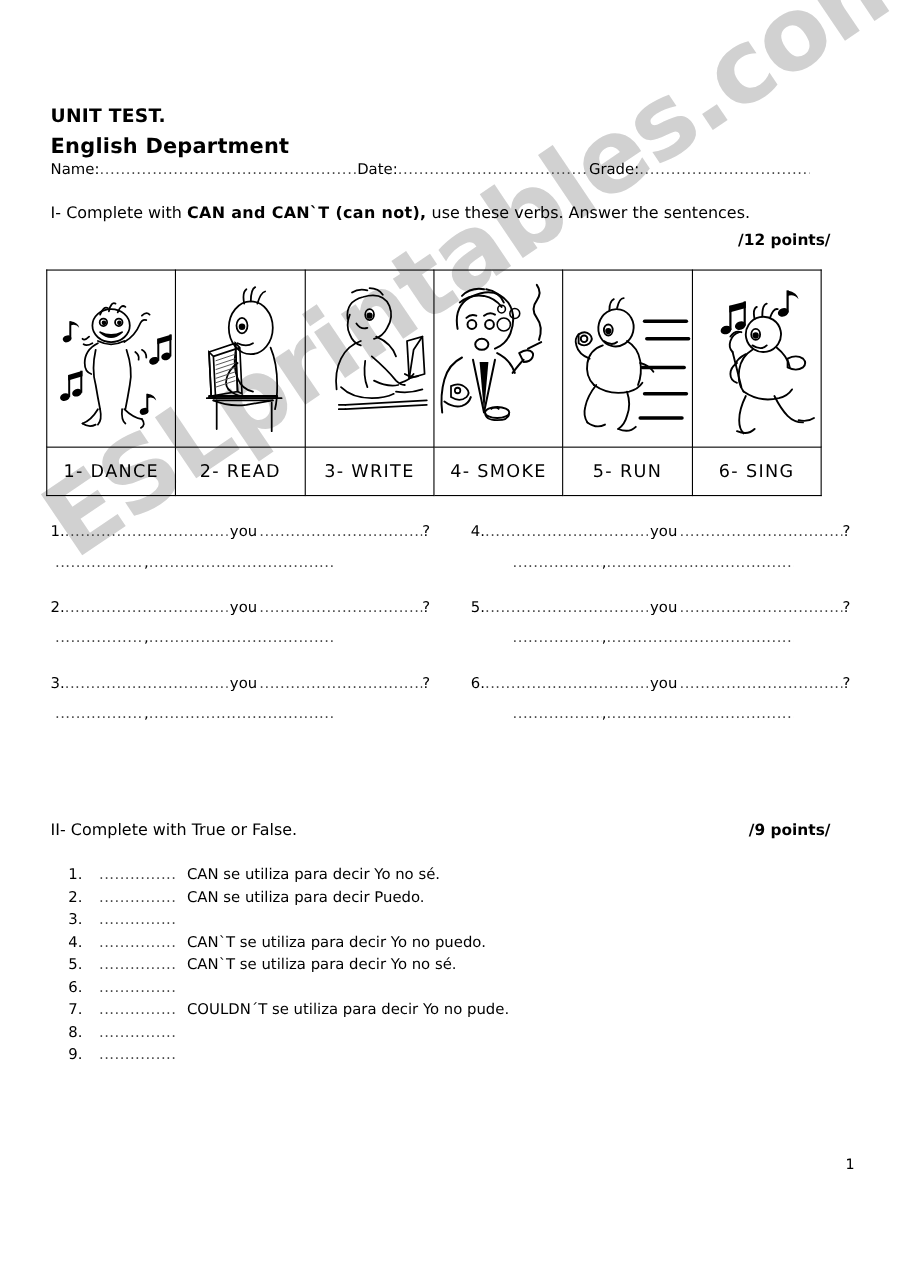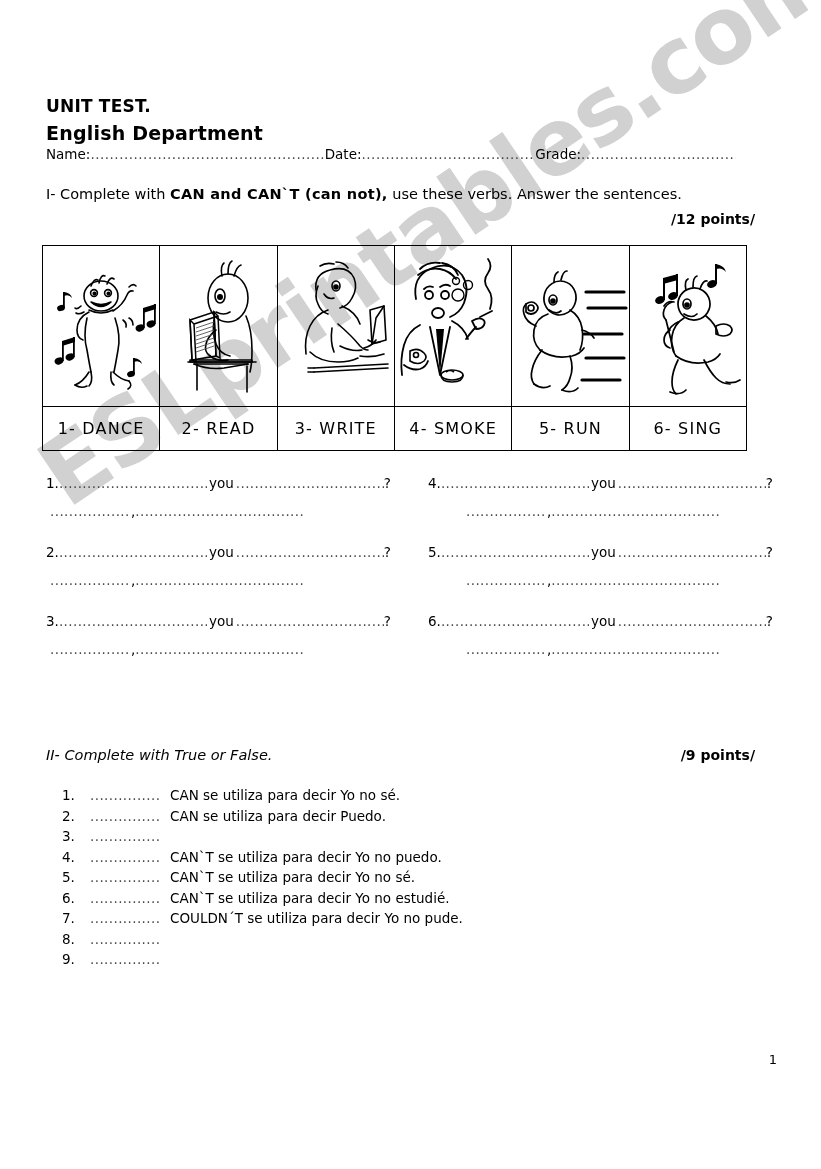--- a/index.html
+++ b/index.html
@@ -162,21 +162,20 @@
   .a-dots-2 { flex: 1.25 1 auto; overflow: hidden; color: #4a4a4a; letter-spacing: 0.4px; }
 
   .blk { margin-bottom: 13px; }
 
   
   .sec2-line {
     position: absolute;
     left: 46px;
     top: 747px;
     font-size: 14.5px;
-    font-style: italic;
   }
   .points2 {
     position: absolute;
     right: 66px;
     top: 747px;
     font-size: 14px;
     font-weight: bold;
   }
   .tf-list {
     position: absolute;
@@ -579,21 +578,20 @@
         <span class="tf-text">CAN`T se utiliza para decir Yo no puedo.</span>
       </div>
       <div class="tf-item">
         <span class="tf-num">5.</span>
         <span class="tf-blank">...............</span>
         <span class="tf-text">CAN`T se utiliza para decir Yo no sé.</span>
       </div>
       <div class="tf-item">
         <span class="tf-num">6.</span>
         <span class="tf-blank">...............</span>
-        <span class="tf-text">CAN`T se utiliza para decir Yo no estudié.</span>
       </div>
       <div class="tf-item">
         <span class="tf-num">7.</span>
         <span class="tf-blank">...............</span>
         <span class="tf-text">COULDN´T se utiliza para decir Yo no pude.</span>
       </div>
       <div class="tf-item">
         <span class="tf-num">8.</span>
         <span class="tf-blank">...............</span>
       </div>

